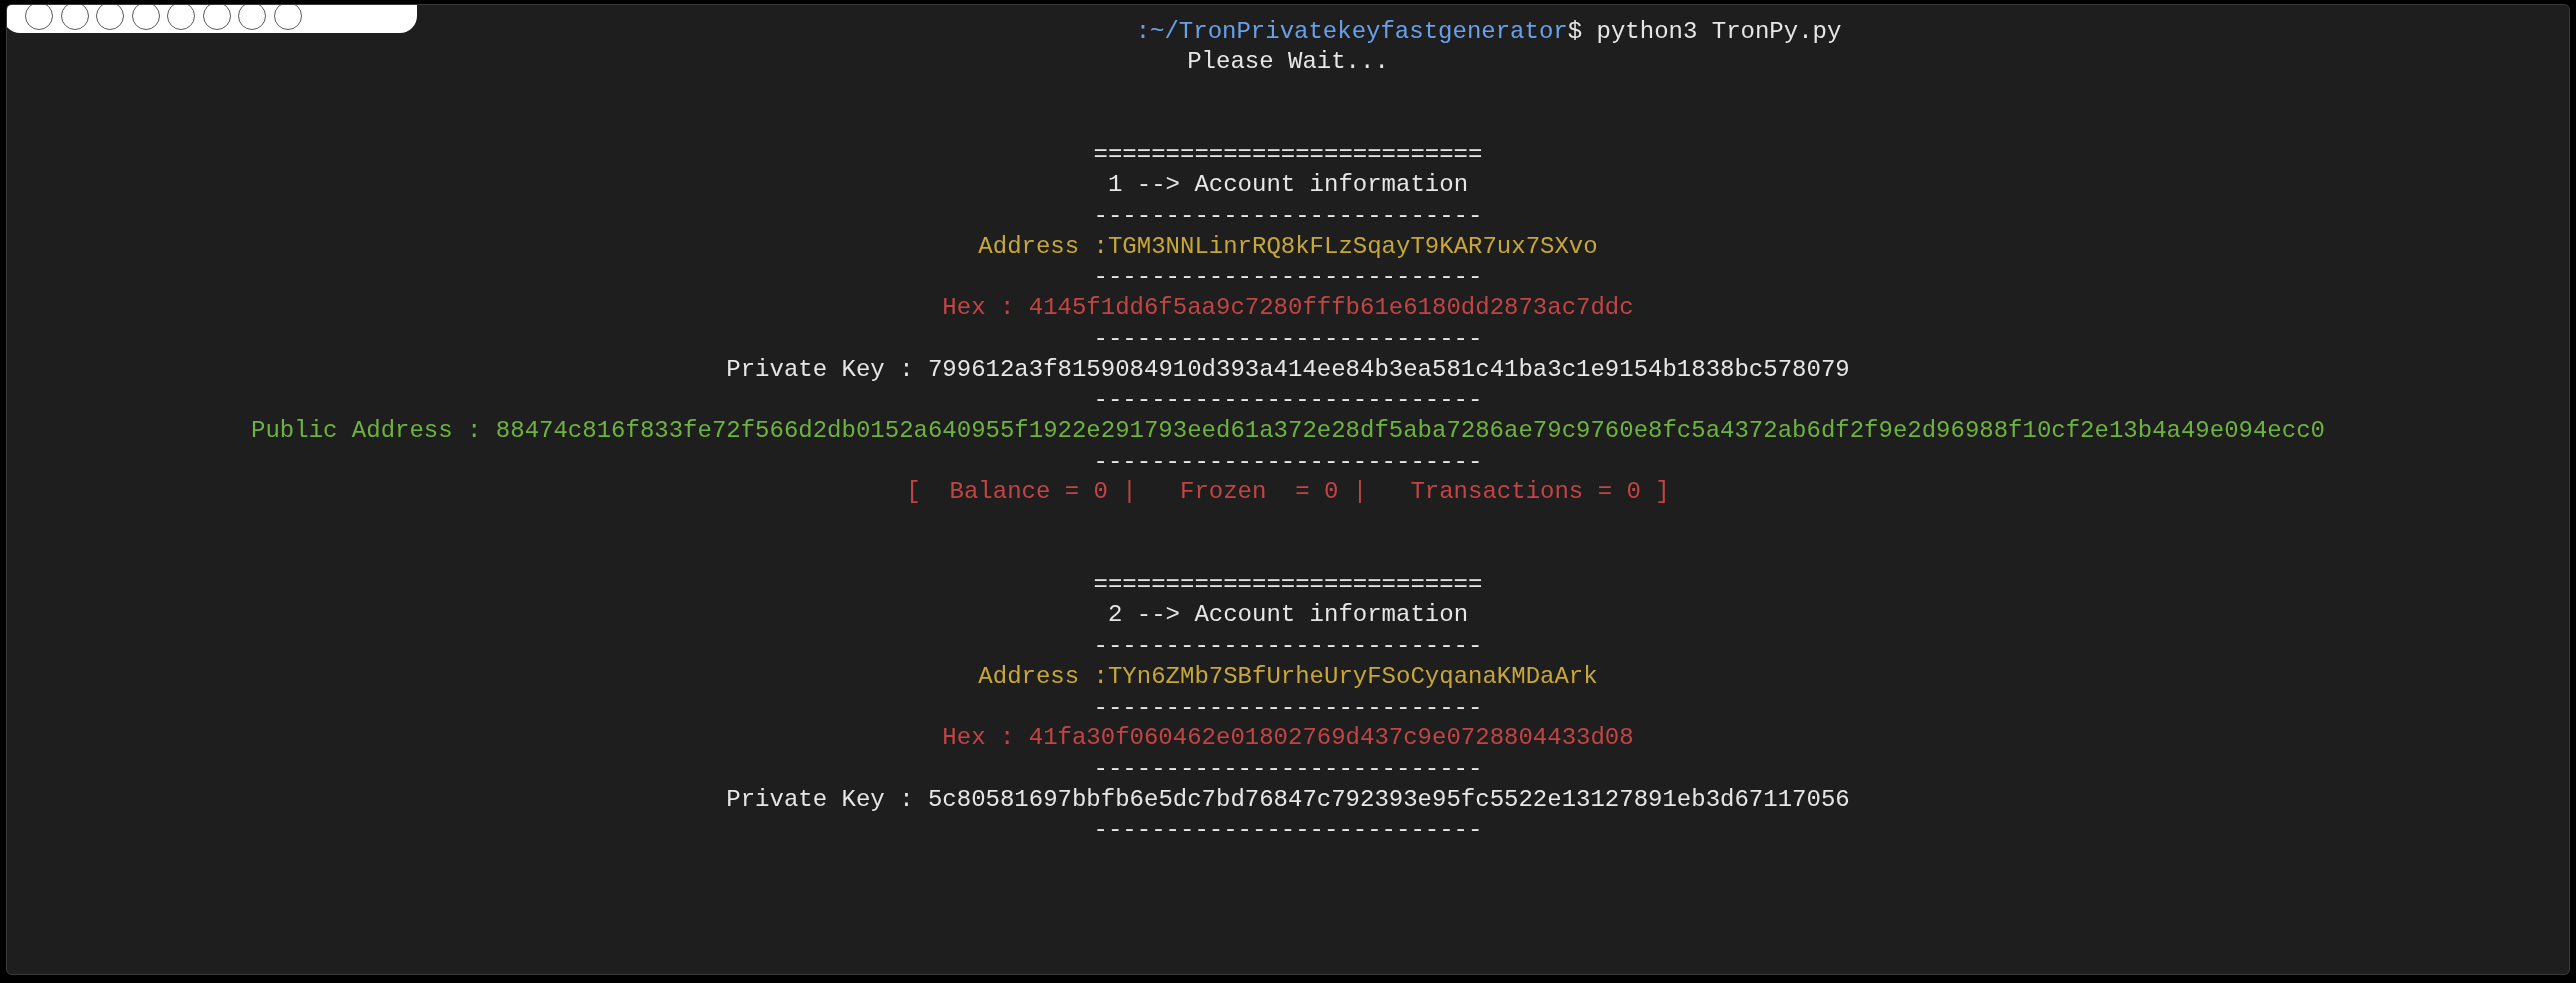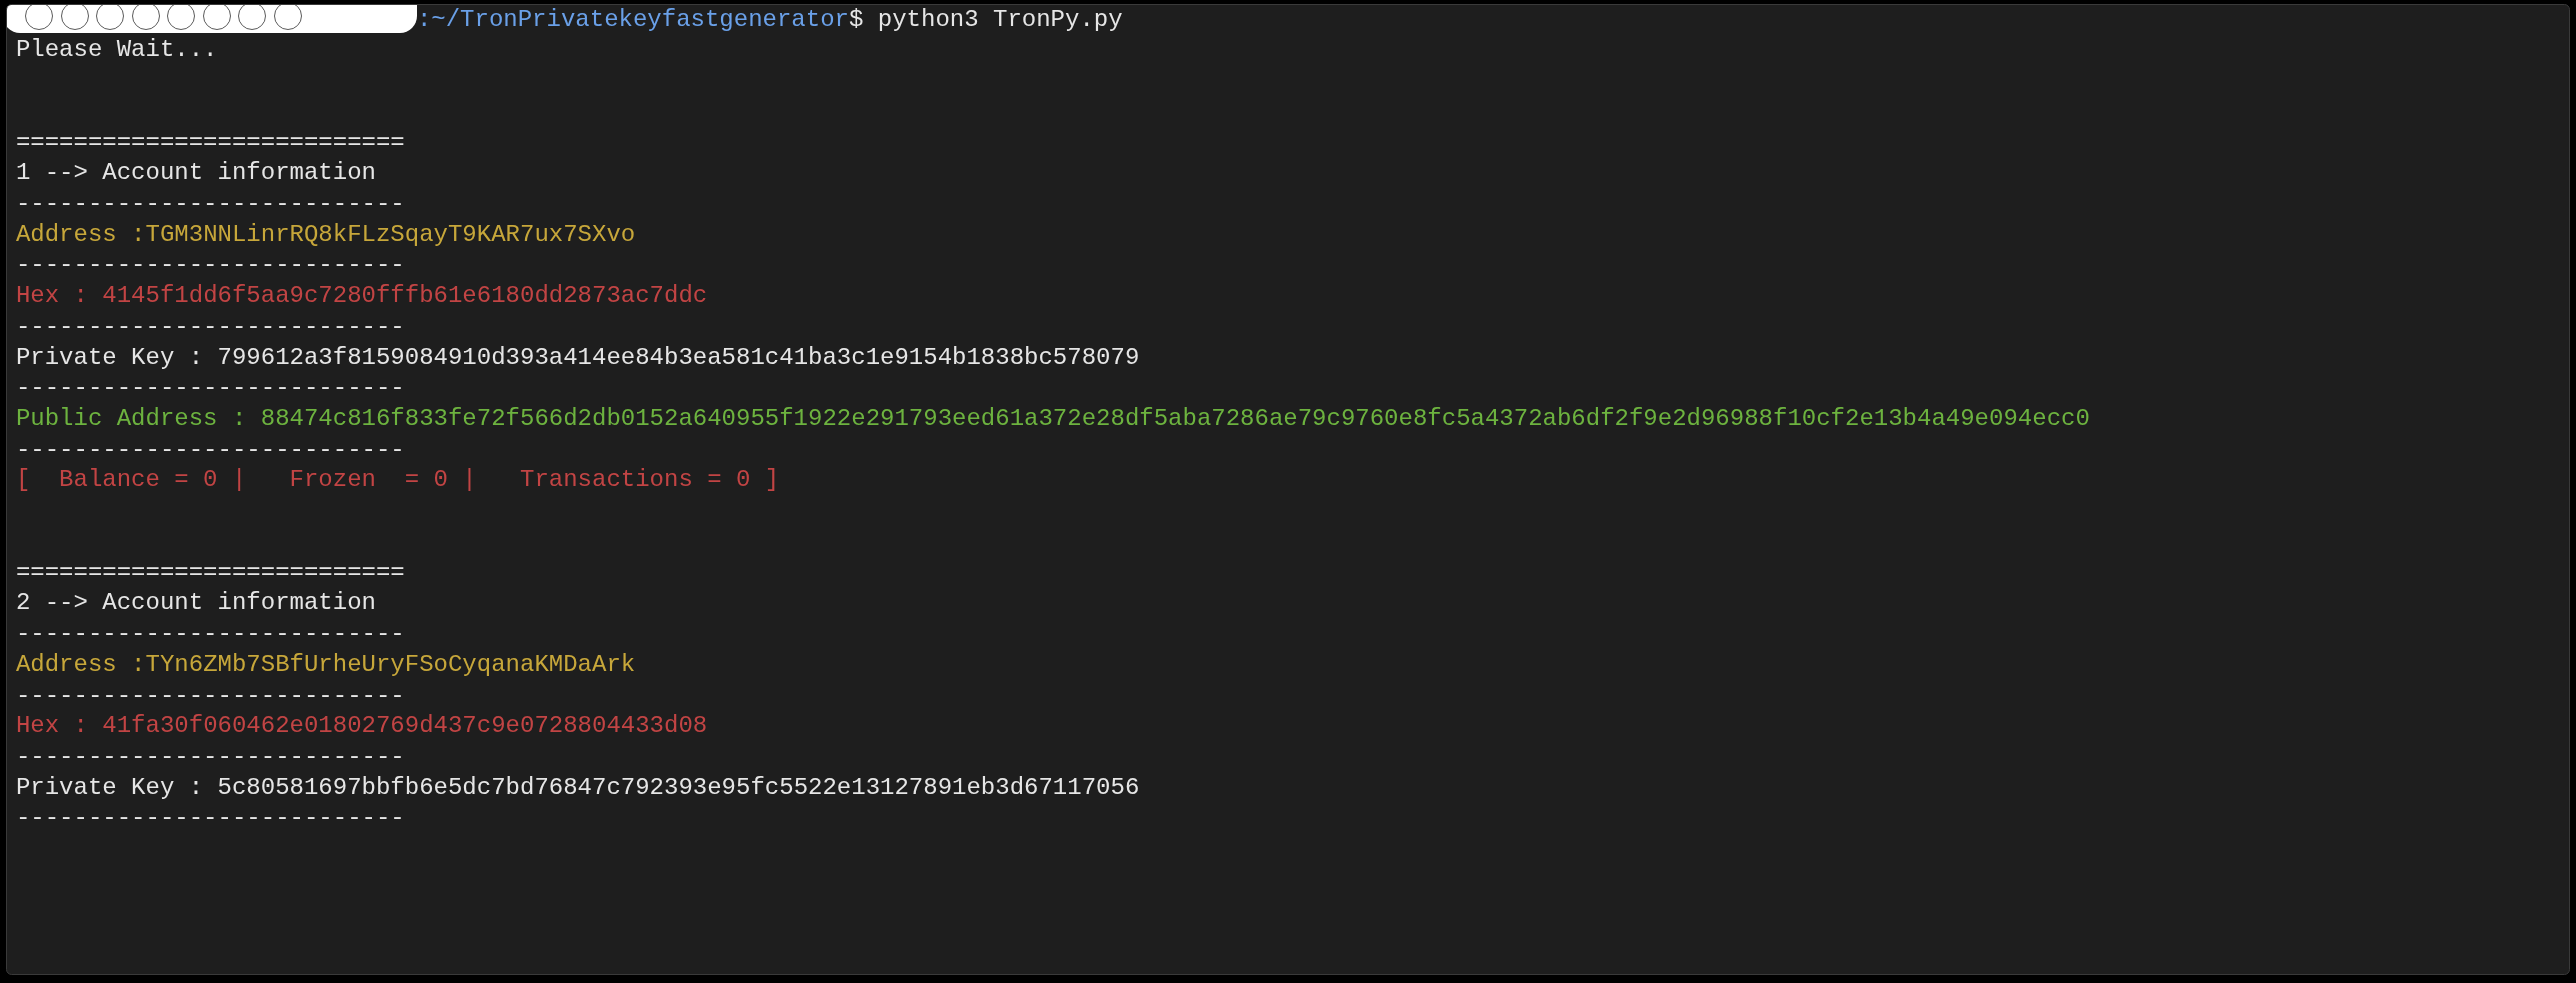--- a/index.html
+++ b/index.html
@@ -69,21 +69,22 @@
     color: #e6e6e6;
   }
   .cmd {
     color: #e6e6e6;
   }
   .white  { color: #e6e6e6; }
   .yellow { color: #c7a73a; }
   .red    { color: #c24444; }
   .green  { color: #6db33f; }
   .content-area {
-    padding-top: 0px;
+    padding-top: 12px;
+    text-align: center;
   }
   .first-line-pad {
     padding-left: 401px;
   }
 </style>
 </head>
 <body>
 
 <div class="terminal-wrap">
   <div class="terminal-inner">

